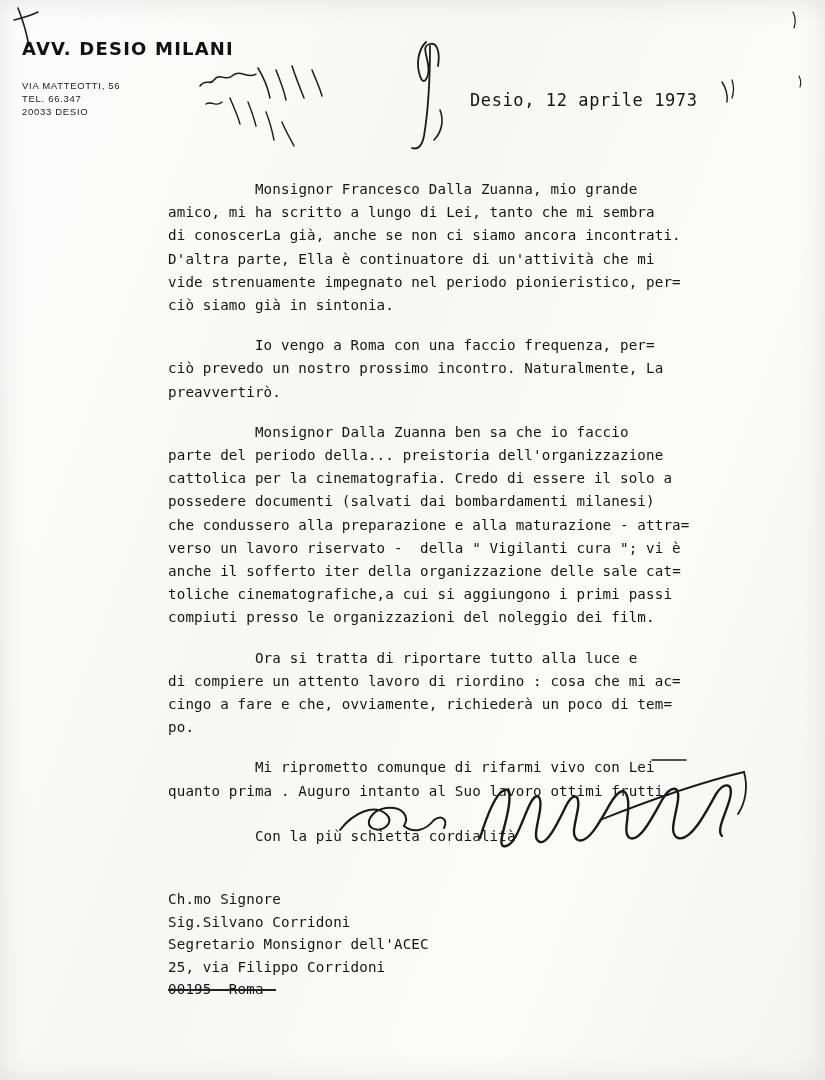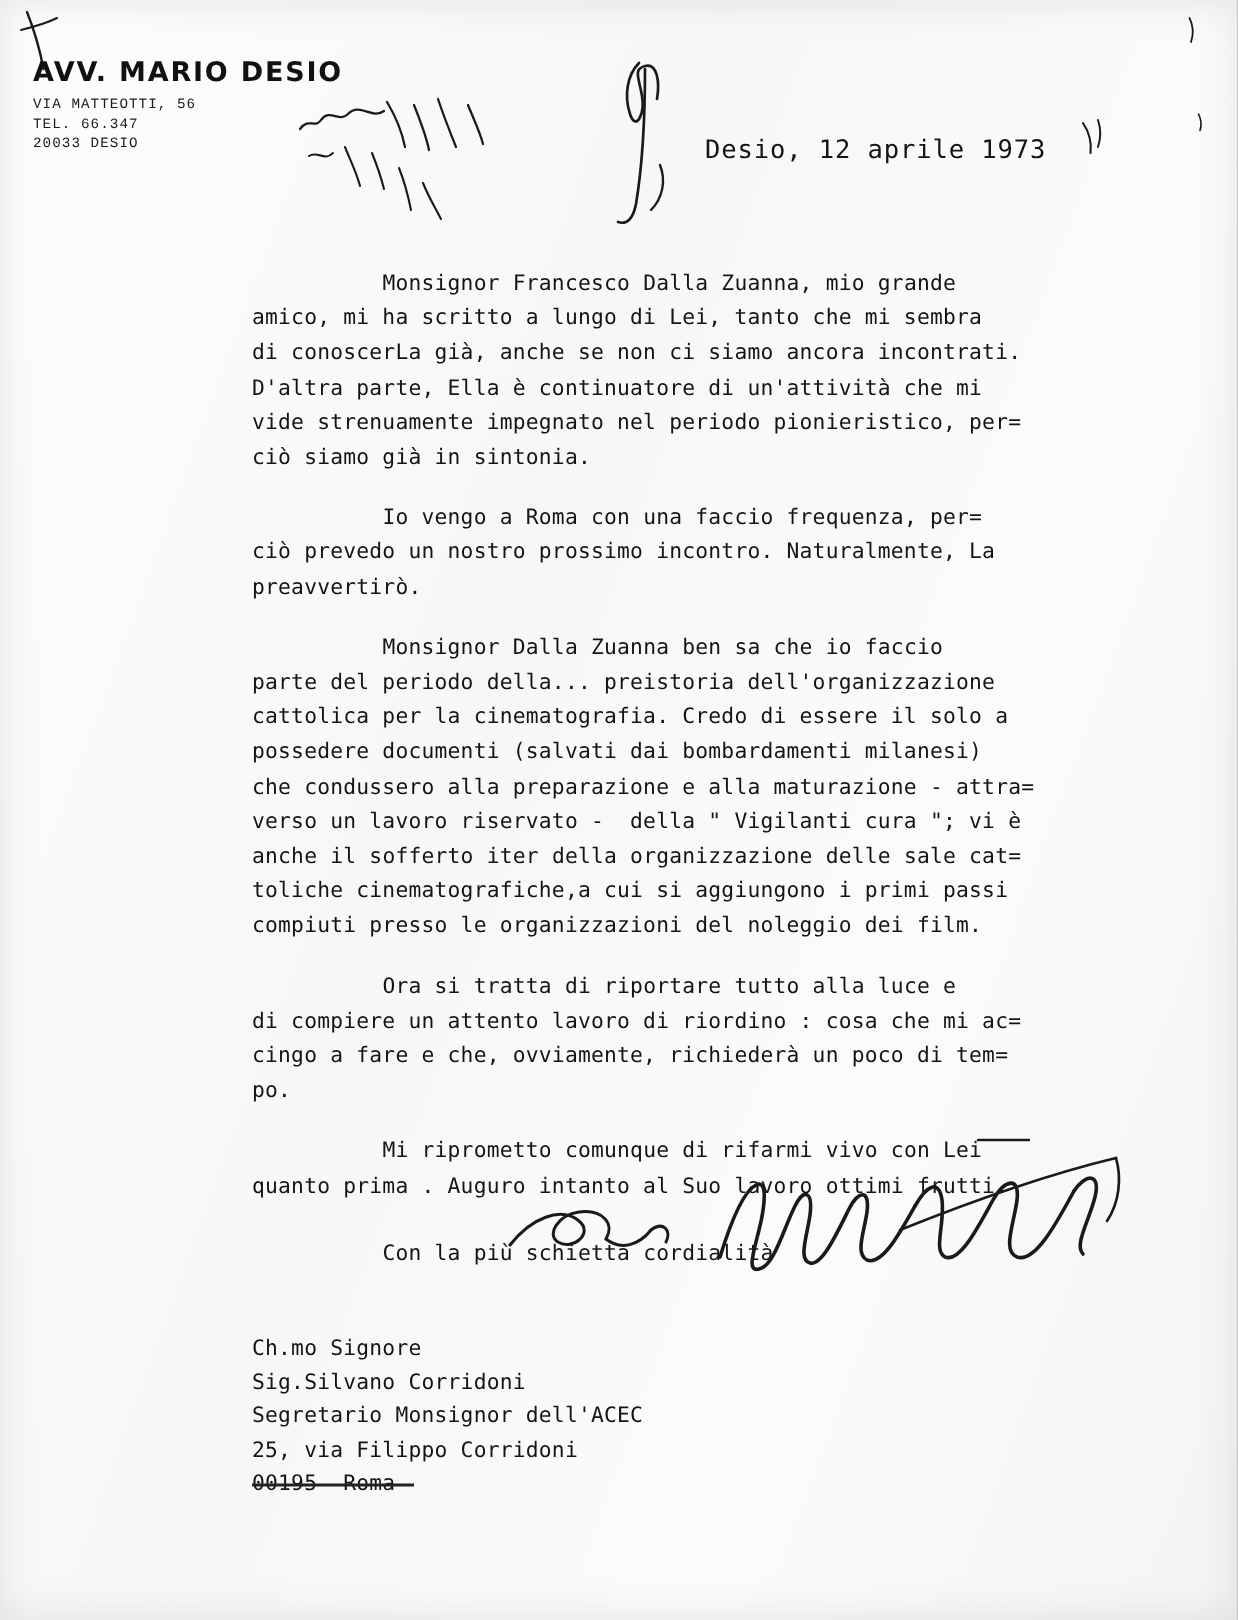--- a/index.html
+++ b/index.html
@@ -39,22 +39,22 @@
   }
   .lh-name {
     font-family: "DejaVu Sans", sans-serif;
     font-weight: bold;
     font-size: 18px;
     letter-spacing: 1.2px;
     color: #111;
     white-space: nowrap;
   }
   .lh-lines {
-    margin-top: 4px;
-    font-family: Liberation Mono, monospace;
+    margin-top: 20px;
+    font-family: Liberation Sans, sans-serif;
     font-size: 9.5px;
     letter-spacing: 0.7px;
     line-height: 13px;
     color: #1b1b1b;
   }
 
   
   .dateline {
     position: absolute;
     left: 470px;
@@ -129,21 +129,21 @@
   <div class="content">
 
     <div class="ink corner-mark">
       <svg width="40" height="46" viewBox="0 0 40 46">
         <path d="M6 2 C10 12, 14 24, 17 40" stroke-width="1.6"></path>
         <path d="M2 14 C10 12, 18 10, 26 6" stroke-width="1.4"></path>
       </svg>
     </div>
 
     <div class="letterhead">
-      <div class="lh-name">AVV. MARIO DESIO</div>
+      <div class="lh-name">AVV. DESIO MILANI</div>
       <div class="lh-lines">
         <div>VIA MATTEOTTI, 56</div>
         <div>TEL. 66.347</div>
         <div>20033 DESIO</div>
       </div>
     </div>
 
     <div class="ink hw-stamp">
       <svg width="150" height="90" viewBox="0 0 150 90">
         <path d="M4 22 C10 14, 14 22, 18 16 C24 8, 30 18, 36 12 C44 4, 52 16, 60 10" stroke-width="1.5"></path>

